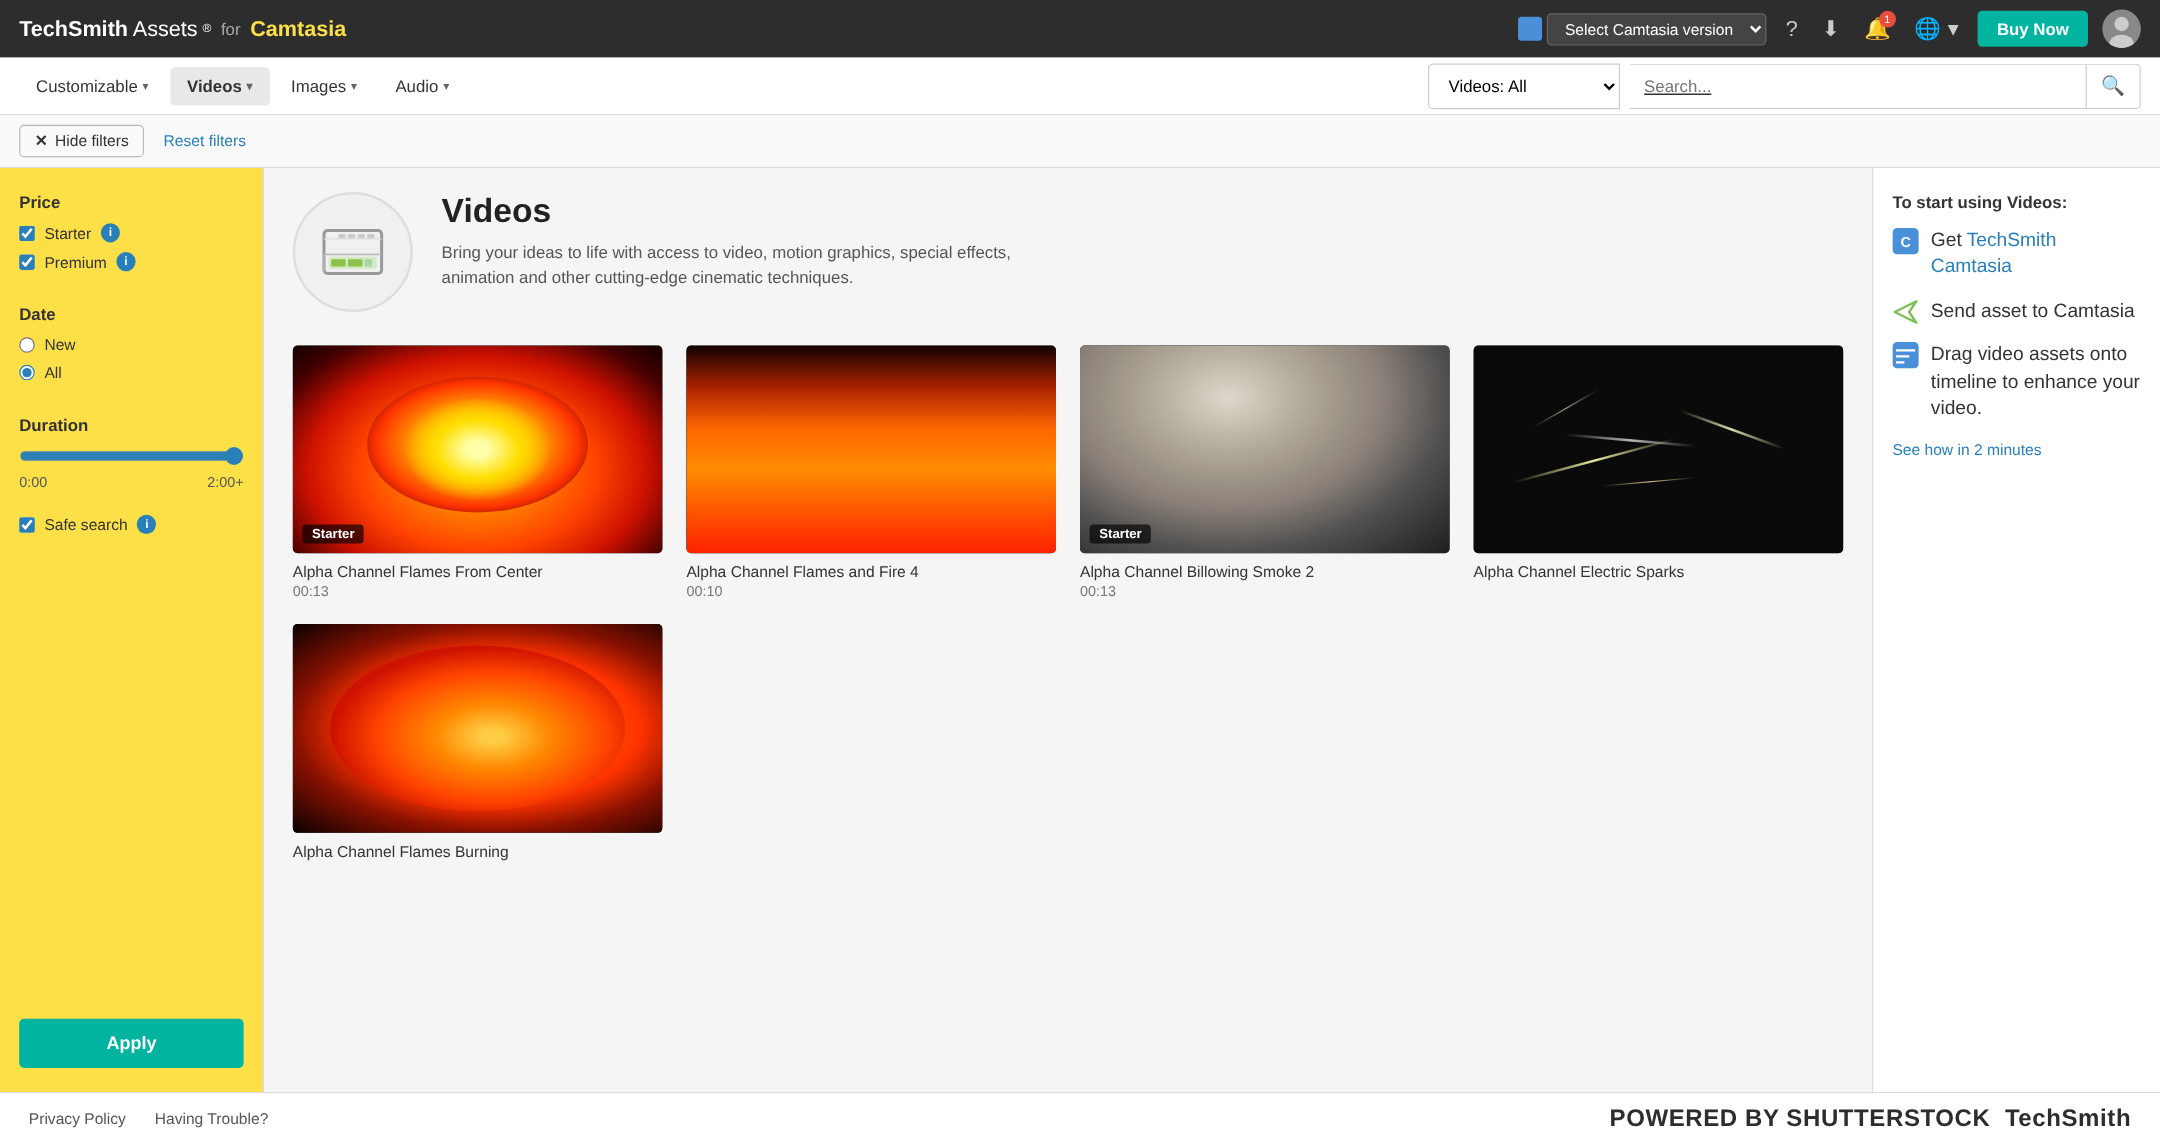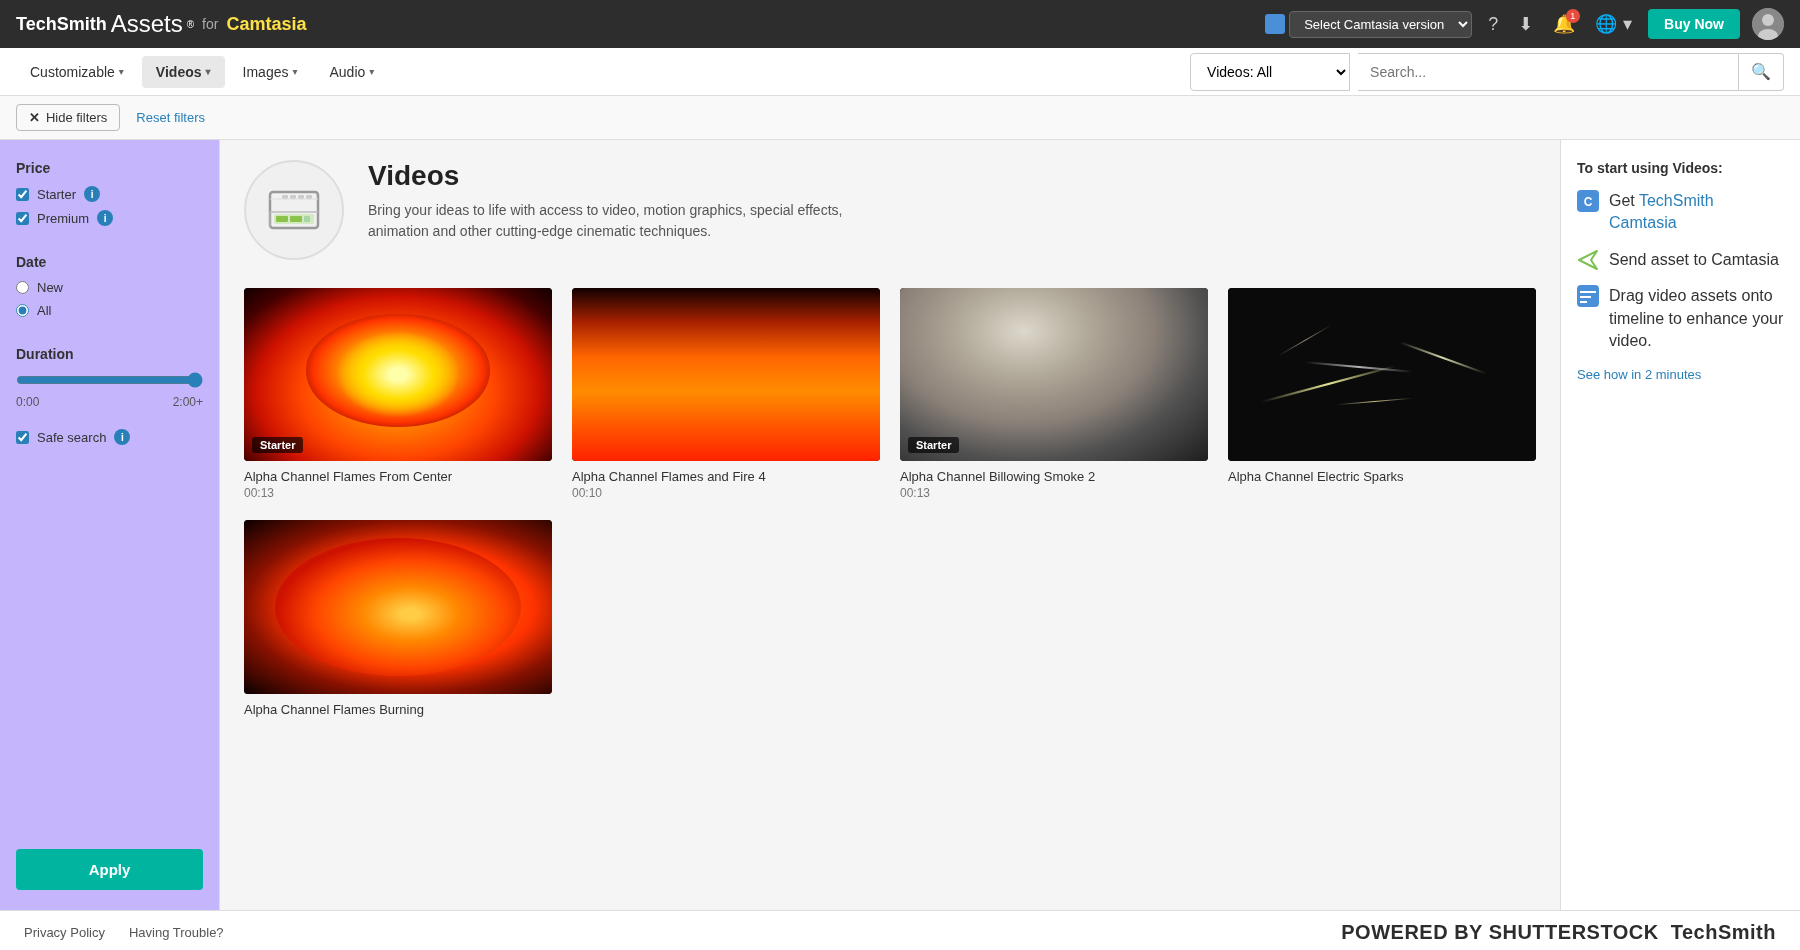--- a/index.html
+++ b/index.html
@@ -9,21 +9,21 @@
     .top-nav {
       background: #2d2d2d;
       display: flex;
       align-items: center;
       justify-content: space-between;
       padding: 0 16px;
       height: 48px;
     }
     .brand { display: flex; align-items: center; gap: 4px; }
     .brand-techsmith { color: #fff; font-size: 18px; font-weight: 600; }
-    .brand-assets { color: #fff; font-size: 24px; font-weight: 400; }
+    .brand-assets { color: #fff; font-size: 18px; font-weight: 400; }
     .brand-for { color: #aaa; font-size: 14px; margin: 0 4px; }
     .brand-camtasia { color: #fde047; font-size: 18px; font-weight: 600; }
 
     .top-nav-right { display: flex; align-items: center; gap: 12px; }
     .version-select {
       background: #444;
       color: #fff;
       border: 1px solid #666;
       border-radius: 4px;
       padding: 4px 10px;
@@ -111,20 +111,21 @@
       height: 38px;
       overflow: hidden;
     }
     .search-input {
       border: none;
       outline: none;
       padding: 0 12px;
       font-size: 14px;
       width: 380px;
       height: 100%;
+      text-decoration: underline;
     }
     .search-btn {
       background: none;
       border: none;
       border-left: 1px solid #ccc;
       padding: 0 12px;
       cursor: pointer;
       height: 100%;
       color: #555;
       font-size: 16px;
@@ -160,21 +161,21 @@
     
     .main-layout {
       display: flex;
       min-height: calc(950px - 48px - 48px - 42px - 42px);
     }
 
     
     .sidebar {
       width: 220px;
       min-width: 220px;
-      background: #c4b5fd;
+      background: #fde047;
       border-right: 1px solid #ddd;
       padding: 20px 16px;
       display: flex;
       flex-direction: column;
       gap: 20px;
     }
     .filter-section-title {
       font-weight: 700;
       font-size: 14px;
       margin-bottom: 10px;

